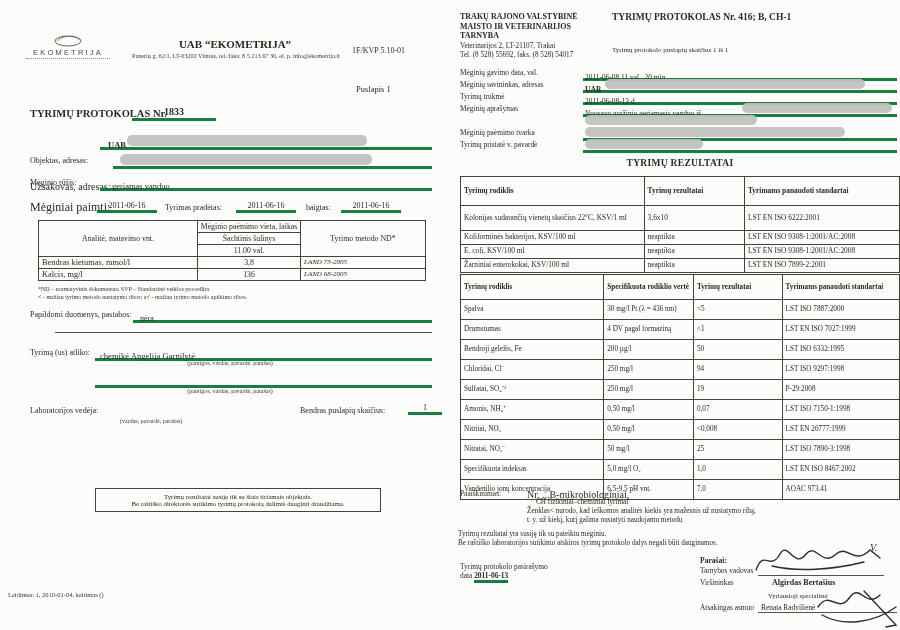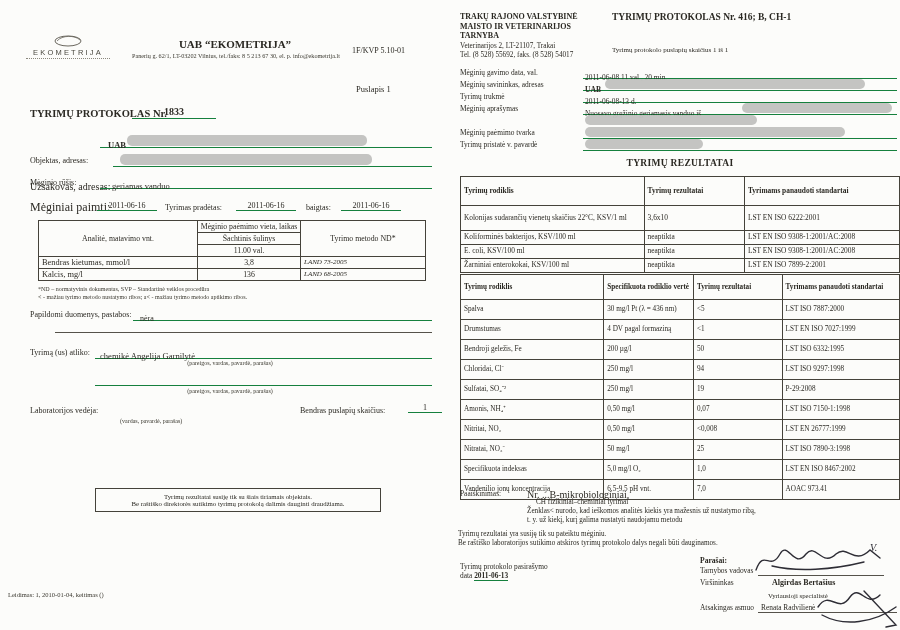--- a/index.html
+++ b/index.html
@@ -5,21 +5,21 @@
   html,body { margin:0; padding:0; background:#e8e8e6; }
   #doc {
     position:relative; width:900px; height:630px; margin:0 auto;
     background:#fcfcfa; color:#2b2923; overflow:hidden;
     font-family:"Liberation Serif", serif;
   }
   .abs { position:absolute; }
   .b { font-weight:bold; }
   .it { font-style:italic; }
   .c { text-align:center; }
-  .u { border-bottom:1px solid #15803d; }
+  .u { border-bottom:3px solid #15803d; }
   .redact { background:#c1c1bf; border-radius:5px; opacity:.95; }
   .cap { font-size:6px; color:#3a382f; }
   table { border-collapse:collapse; color:#2b2923; }
   td, th { border:1px solid #45423a; padding:1px 3px; font-weight:normal; text-align:left; vertical-align:middle; }
   th.bold { font-weight:bold; }
   .t-left { font-size:7.8px; line-height:9px; }
   .t-micro { font-size:7.4px; line-height:8.6px; }
   .t-chem { font-size:7.2px; line-height:8.2px; }
   .sigpath { stroke:#2e2d35; fill:none; stroke-width:1.4; stroke-linecap:round; }
   .logo-txt { font-size:7.5px; letter-spacing:2.2px; color:#4a483f; font-family:"Liberation Sans", sans-serif; }

